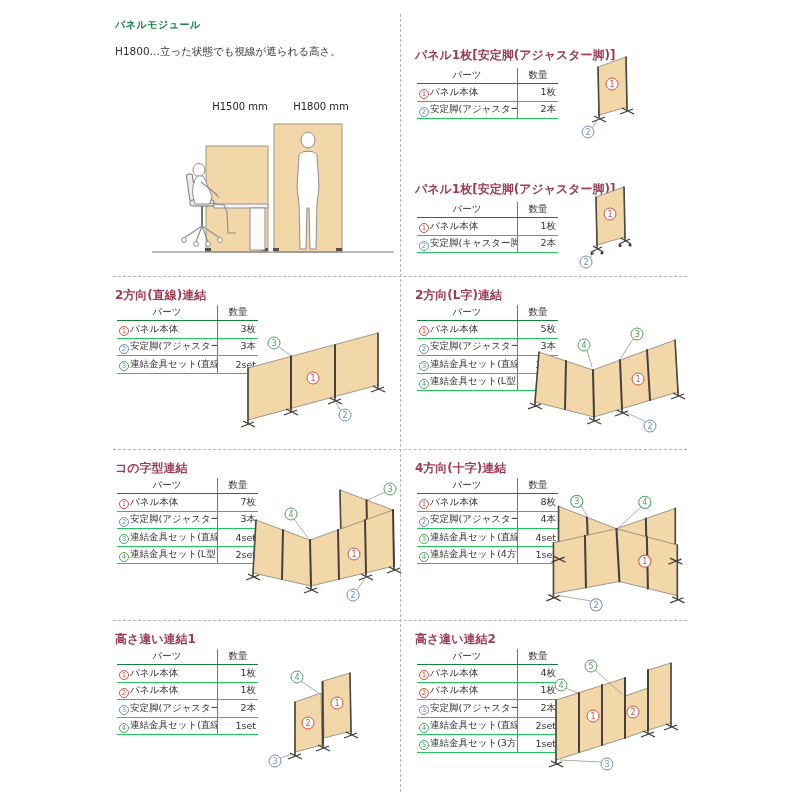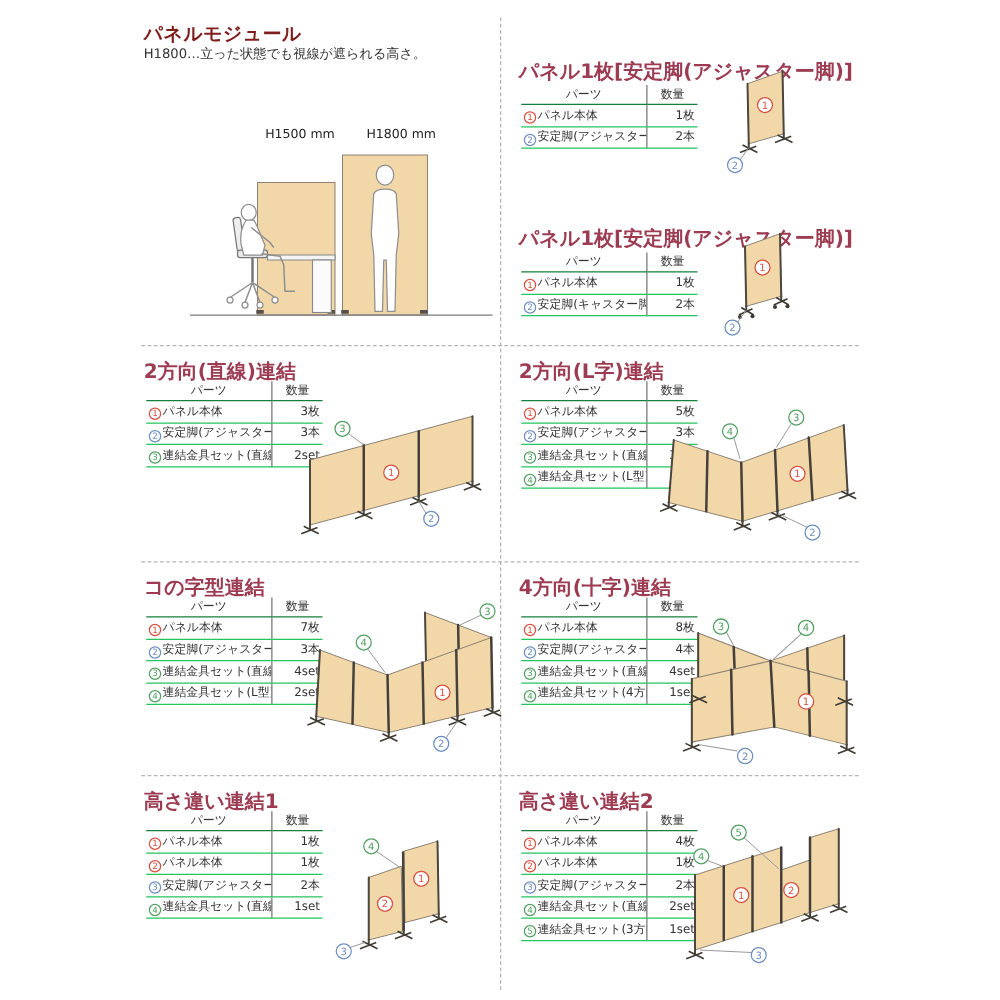--- a/index.html
+++ b/index.html
@@ -1,21 +1,21 @@
 <!DOCTYPE html>
 <html style="--heading: #9c3b52; --red: #d8503f; --blue: #6d8fc0; --green: #52a062; --panel: #f2d8a9; --paneledge: #8c8172; --text: #333333;"><head>
 <meta charset="utf-8">
 <style>
   html,body{margin:0;padding:0;background:#fff;}
   body{font-family:"DejaVu Sans","Liberation Sans",sans-serif;color:var(--text,#333);}
   .page{position:relative;width:800px;height:800px;background:#fff;overflow:hidden;}
   .abs{position:absolute;}
-  .page-title{font-size:15px;font-weight:bold;color:#7f1d1d;letter-spacing:.5px;}
+  .page-title{font-size:10px;font-weight:bold;color:#15803d;letter-spacing:.5px;}
   .desc{font-size:10.5px;line-height:15px;color:#333;}
-  .sec-heading{font-size:16px;font-weight:bold;color:var(--heading,#9c3b52);white-space:nowrap;}
+  .sec-heading{font-size:12px;font-weight:bold;color:var(--heading,#9c3b52);white-space:nowrap;}
   .v-div{border-left:1px dashed #b5b5b5;width:0;}
   .h-div{border-top:1px dashed #b5b5b5;height:0;}
   table.parts{border-collapse:collapse;font-size:9.5px;color:#333;table-layout:fixed;}
   table.parts th{font-weight:normal;text-align:center;padding:1px 2px;border-bottom:1px solid #15803d;}
   table.parts th:first-child{width:96px;border-right:1px solid #777;}
   table.parts th:last-child{width:36px;margin-top:19px;}
   table.parts td{border-bottom:1px solid #22c55e;padding:1.5px 2px;white-space:nowrap;overflow:hidden;}
   table.parts td:first-child{border-right:1px solid #777;}
   table.parts td:last-child{text-align:right;}
   .cn{display:inline-block;box-sizing:border-box;width:10px;height:10px;line-height:8px;border:1px solid currentColor;border-radius:50%;font-size:7px;text-align:center;margin-right:1px;vertical-align:-1.5px;}
@@ -56,21 +56,21 @@
 </svg>
 
 <div class="page">
 
   <div class="abs v-div" style="left:400px;top:14px;height:778px;"></div>
   <div class="abs h-div" style="left:113px;top:276px;width:574px;"></div>
   <div class="abs h-div" style="left:113px;top:449px;width:574px;"></div>
   <div class="abs h-div" style="left:113px;top:620px;width:574px;"></div>
 
   <div class="abs page-title" style="left:115px;top:18px;">パネルモジュール</div>
-  <div class="abs desc" style="left:115px;top:36px;">
+  <div class="abs desc" style="left:115px;top:44px;">
     <div>H1800…立った状態でも視線が遮られる高さ。</div>
   </div>
 
   <svg class="abs" style="left:148px;top:92px;" width="250" height="172" viewBox="0 0 250 172">
     <text class="hlabel" x="92" y="18" text-anchor="middle">H1500 mm</text>
     <text class="hlabel" x="173" y="18" text-anchor="middle">H1800 mm</text>
     <rect class="panel" x="58" y="54" width="62" height="106"></rect>
     <rect class="panel" x="126" y="32" width="68" height="128"></rect>
     <g fill="#55504a">
       <rect x="57" y="156" width="6" height="3"></rect>

